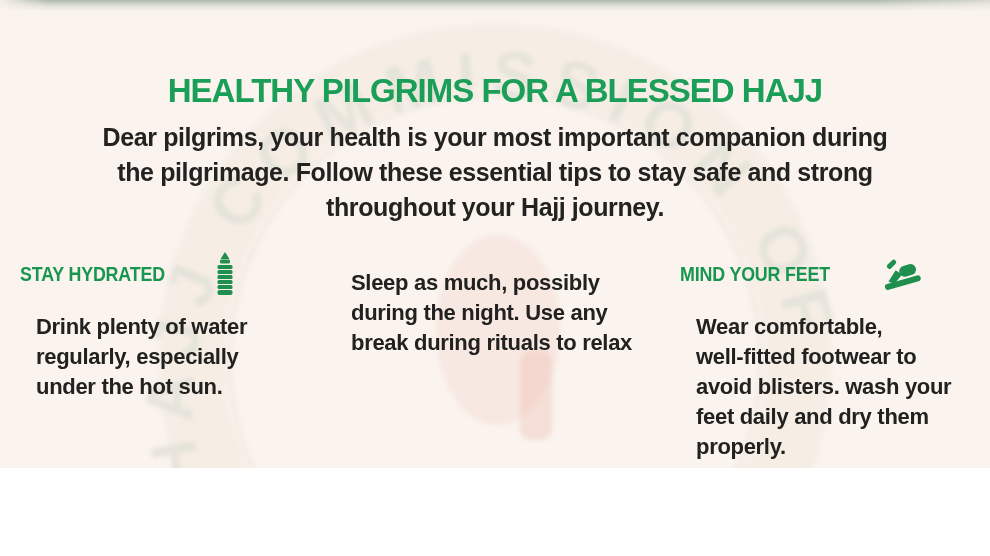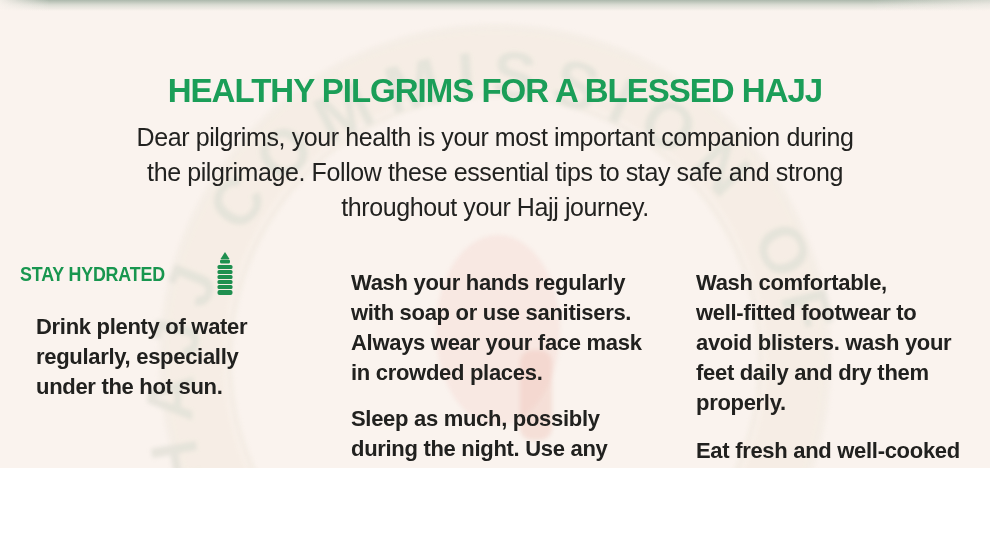--- a/index.html
+++ b/index.html
@@ -20,21 +20,21 @@
   }
   .page-title {
     position:absolute; top:72px; left:0; right:0;
     text-align:center;
     font-size:33px; font-weight:bold; letter-spacing:-1px;
     color:#1b9e58;
   }
   .intro {
     position:absolute; top:120px; left:0; right:0;
     text-align:center; white-space:pre-line;
-    font-size:25px; line-height:35px; font-weight:normal; letter-spacing:-0.4px;
+    font-size:25px; line-height:35px; font-weight:bold; letter-spacing:-0.4px;
     color:#222220;
   }
   .col { position:absolute; top:252px; }
   .col-1 { left:20px;  width:305px; }
   .col-2 { left:335px; width:335px; }
   .col-3 { left:680px; width:300px; }
   .sec-head {
     display:flex; align-items:center; gap:22px;
     min-height:44px; margin-bottom:4px;
   }
@@ -103,35 +103,42 @@
         </svg>
       </div>
       <p class="sec-body">Drink plenty of water
 regularly, especially
 under the hot sun.</p>
     </div>
   </div>
 
   <div class="col col-2 c2">
     <div class="sec">
-      <p class="sec-body">Wash your hands regularly
-with soap or use sanitisers.
-Always wear your face mask
-in crowded places.</p>
     </div>
     <div class="sec">
       <p class="sec-body">Sleep as much, possibly
 during the night. Use any
 break during rituals to relax</p>
     </div>
   </div>
 
   <div class="col col-3 c3">
     <div class="sec">
-      <p class="sec-body">Wash comfortable,
+      <div class="sec-head">
+        <span class="sec-title">MIND YOUR FEET</span>
+        <svg class="sec-icon" width="44" height="40" viewBox="0 0 44 40">
+          <g class="ico" transform="rotate(-16 22 24)">
+            <rect x="4" y="26" width="37" height="6" rx="3"></rect>
+            <rect x="22" y="13" width="17" height="11" rx="5.5"></rect>
+            <path d="M9 24 l10 -9 l5 6 l-10 7 z"></path>
+            <rect x="11" y="6" width="11" height="5" rx="2.5" transform="rotate(-28 16 8)"></rect>
+          </g>
+        </svg>
+      </div>
+      <p class="sec-body">Wear comfortable,
 well-fitted footwear to
 avoid blisters. wash your
 feet daily and dry them
 properly.</p>
     </div>
     <div class="sec">
       <p class="sec-body">Eat fresh and well-cooked
 meal. Avoid street (junk)</p>
     </div>
   </div>

